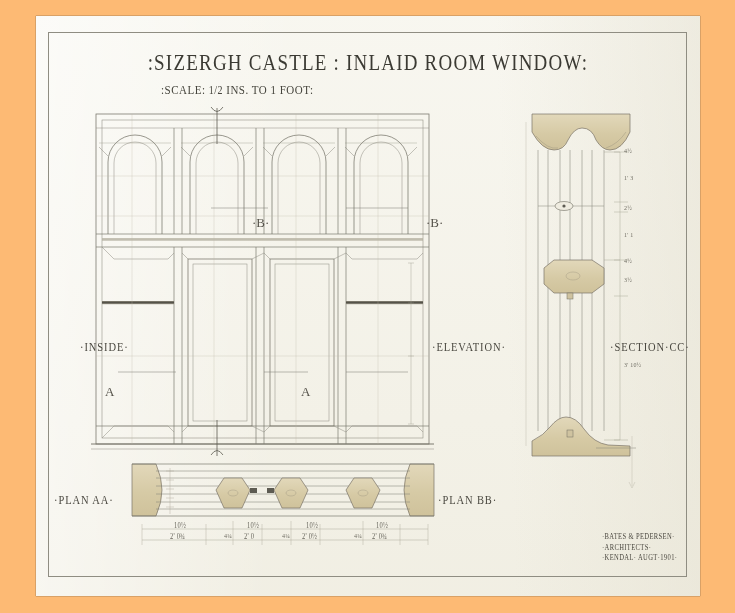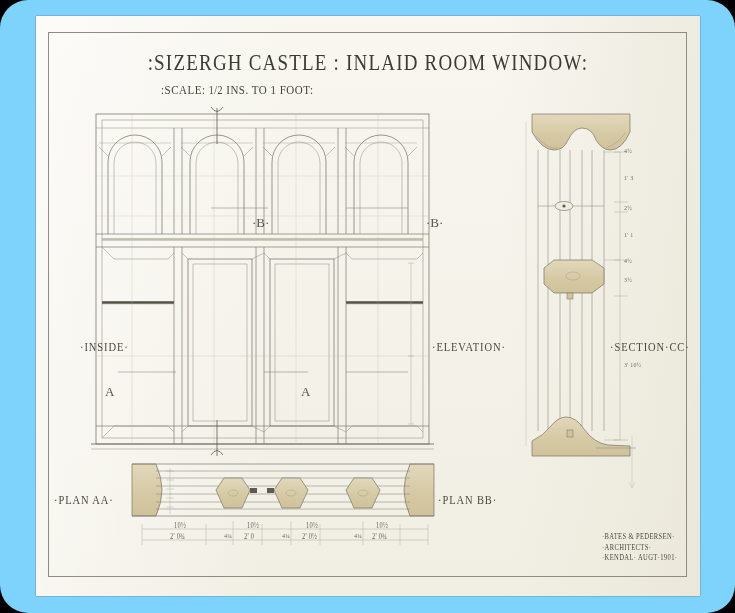--- a/index.html
+++ b/index.html
@@ -10,22 +10,21 @@
   body {
     width: 735px;
     height: 613px;
     overflow: hidden;
     font-family: "Liberation Serif", serif;
   }
   #sheet-root {
     position: relative;
     width: 735px;
     height: 613px;
-    background: #7dd3fc;
-    border-radius: 28px;
+    background: #fdba74;
   }
   
   .paper {
     position: absolute;
     left: 36px;
     top: 16px;
     width: 664px;
     height: 580px;
     background: #f3f1e7;
     box-shadow: 0 0 1px #2a2a26;

